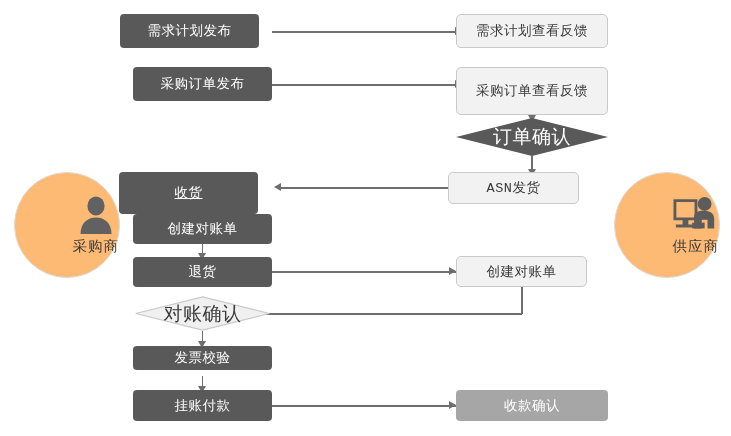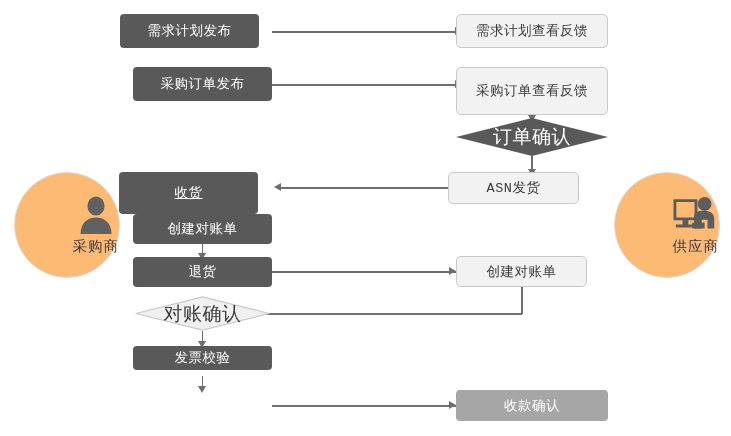--- a/index.html
+++ b/index.html
@@ -221,20 +221,23 @@
   <div class="edge v" style="left:201.7px; top:331px; height:13px;"></div>
   <div class="arrow down" style="left:198px; top:341px;"></div>
 
   <div class="node dark" style="left:133px; top:346px; width:139px; height:24px;">
     <span>发票校验</span>
   </div>
 
   <div class="edge v" style="left:201.7px; top:376px; height:14px;"></div>
   <div class="arrow down" style="left:198px; top:386px;"></div>
 
+  <div class="node dark" style="left:133px; top:390px; width:139px; height:31px;">
+    <span>挂账付款</span>
+  </div>
 
   <div class="edge h" style="left:272px; top:405px; width:184px;"></div>
   <div class="arrow right" style="left:449px; top:401.3px;"></div>
 
   <div class="node mid" style="left:456px; top:390px; width:152px; height:31px;">
     <span>收款确认</span>
   </div>
 
 </div>
 

